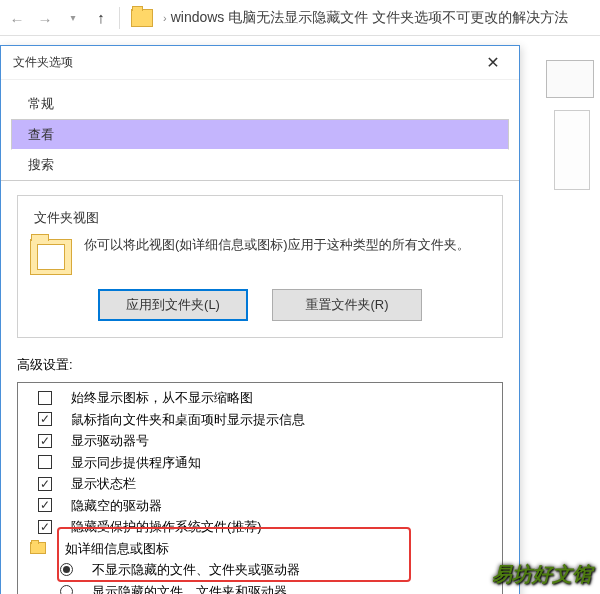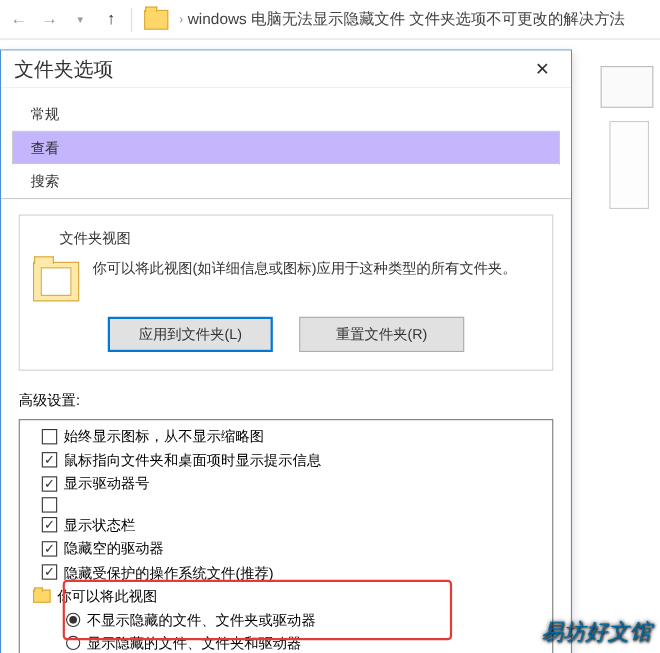--- a/index.html
+++ b/index.html
@@ -8,55 +8,55 @@
     .explorer-bar { height: 36px; display: flex; align-items: center; border-bottom: 1px solid #e0e0e0; padding: 0 4px; gap: 2px; }
     .nav-btn { width: 26px; height: 26px; display: flex; align-items: center; justify-content: center; color: #999; font-size: 15px; }
     .nav-btn.enabled { color: #333; }
     .folder-icon-bar { width: 22px; height: 18px; background: #FFD768; border: 1px solid #d8a93a; margin: 0 6px; position: relative; }
     .folder-icon-bar::before { content: ""; position: absolute; top: -4px; left: 0; width: 9px; height: 4px; background: #FFD768; border: 1px solid #d8a93a; border-bottom: none; }
     .separator { color: #888; font-size: 11px; margin: 0 2px; }
     .path-text { font-size: 14px; color: #404040; }
     
     .dialog { position: absolute; left: 0; top: 45px; width: 520px; border: 1px solid #4a90d9; background: #fff; box-shadow: 2px 2px 8px rgba(0,0,0,0.15); }
     .dialog-titlebar { height: 34px; display: flex; align-items: center; justify-content: space-between; padding: 0 6px 0 12px; background: #fff; border-bottom: 1px solid #f0f0f0; }
-    .dialog-title { font-size: 18px; color: #333; }
+    .dialog-title { font-size: 12px; color: #333; }
     .close-btn { width: 40px; height: 28px; display: flex; align-items: center; justify-content: center; font-size: 16px; color: #333; }
     
     .tabs { display: flex; padding: 8px 10px 0; border-bottom: 1px solid #ccc; background: #fff; flex-direction: column; }
     .tab { padding: 6px 16px 5px; font-size: 13px; color: #333; border: 1px solid transparent; position: relative; cursor: pointer; }
     .tab.active { border: 1px solid #ccc; border-bottom: 1px solid #fff; background: #c4b5fd; margin-bottom: -1px; }
     
     .tab-content { padding: 14px 16px; }
     .groupbox { border: 1px solid #d0d0d0; padding: 12px 12px 16px; }
-    .groupbox-label { font-size: 13px; color: #333; background: #fff; margin-top: -20px; display: inline-block; padding: 0 4px; margin-bottom: 8px; margin-left: 20px; }
+    .groupbox-label { font-size: 13px; color: #333; background: #fff; margin-top: -20px; display: inline-block; padding: 0 4px; margin-bottom: 8px; }
     .folder-view-row { display: flex; align-items: flex-start; gap: 12px; margin-bottom: 14px; }
     .big-folder-icon { width: 42px; height: 36px; background: #FFE9A8; border: 1px solid #d8a93a; position: relative; flex-shrink: 0; margin-top: 4px; }
     .big-folder-icon::before { content: ""; position: absolute; top: -6px; left: 0; width: 16px; height: 6px; background: #FFE9A8; border: 1px solid #d8a93a; border-bottom: none; }
     .big-folder-icon::after { content: ""; position: absolute; top: 4px; left: 6px; right: 6px; bottom: 4px; background: #fff; border: 1px solid #d8a93a; }
     .folder-view-text { font-size: 13px; line-height: 1.6; color: #333; flex: 1; }
     .button-row { display: flex; gap: 24px; justify-content: center; }
     .win-btn { min-width: 150px; padding: 6px 28px; font-size: 13px; border: 1px solid #adadad; background: #e1e1e1; color: #333; cursor: pointer; }
     .win-btn.focused { border: 2px solid #0078d7; padding: 5px 17px; }
     
     .adv-label { font-size: 13px; margin: 18px 0 8px; }
     .adv-list { border: 1px solid #7a7a7a; height: 290px; overflow: hidden; padding: 4px 2px; }
-    .adv-item { display: flex; align-items: center; gap: 6px; padding: 1px 6px 1px 18px; font-size: 13px; line-height: 1.5; }
+    .adv-item { display: flex; align-items: center; gap: 19px; padding: 1px 6px 1px 18px; font-size: 13px; line-height: 1.5; }
     .adv-item.indent2 { padding-left: 40px; }
     .adv-item.header-item { padding-left: 10px; }
     .checkbox { width: 14px; height: 14px; border: 1px solid #333; display: inline-flex; align-items: center; justify-content: center; flex-shrink: 0; }
     .checkbox.checked::after { content: "✓"; font-size: 12px; color: #333; line-height: 1; }
     .radio { width: 13px; height: 13px; border: 1px solid #333; border-radius: 50%; display: inline-flex; align-items: center; justify-content: center; flex-shrink: 0; }
     .radio.checked::after { content: ""; width: 7px; height: 7px; background: #333; border-radius: 50%; }
     .small-folder { width: 16px; height: 12px; background: #FFD768; border: 1px solid #d8a93a; flex-shrink: 0; position: relative; }
     .small-folder::before { content: ""; position: absolute; top: -3px; left: 0; width: 6px; height: 3px; background: #FFD768; border: 1px solid #d8a93a; border-bottom: none; }
     .highlight-box { position: absolute; border: 2px solid #e53935; border-radius: 4px; pointer-events: none; }
     
     .thumb { position: absolute; right: 6px; top: 60px; width: 48px; height: 38px; border: 1px solid #bbb; background: #fafafa; }
     .thumb2 { position: absolute; right: 10px; top: 110px; width: 36px; height: 80px; border: 1px solid #ccc; background: #fdfdfd; }
-    .watermark { position: absolute; right: 8px; bottom: 6px; font-size: 20px; font-weight: normal; color: #0369a1; text-shadow: 0 0 4px #000, 1px 1px 2px #000; font-style: italic; }
+    .watermark { position: absolute; right: 8px; bottom: 6px; font-size: 20px; font-weight: bold; color: #4d7c0f; text-shadow: 0 0 4px #000, 1px 1px 2px #000; font-style: italic; }
   </style>
 </head>
 <body>
 
 <div class="explorer-bar">
   <div class="nav-btn">←</div>
   <div class="nav-btn">→</div>
   <div class="nav-btn" style="font-size:10px;">▾</div>
   <div class="nav-btn enabled">↑</div>
   <div style="width:1px;height:22px;background:#ddd;margin:0 3px;"></div>
@@ -101,36 +101,37 @@
         <div class="adv-item">
           <span class="checkbox checked"></span>
           <span>鼠标指向文件夹和桌面项时显示提示信息</span>
         </div>
         <div class="adv-item">
           <span class="checkbox checked"></span>
           <span>显示驱动器号</span>
         </div>
         <div class="adv-item">
           <span class="checkbox"></span>
+          <span>显示同步提供程序通知</span>
         </div>
         <div class="adv-item">
           <span class="checkbox checked"></span>
           <span>显示状态栏</span>
         </div>
         <div class="adv-item">
           <span class="checkbox checked"></span>
           <span>隐藏空的驱动器</span>
         </div>
         <div class="adv-item">
           <span class="checkbox checked"></span>
           <span>隐藏受保护的操作系统文件(推荐)</span>
         </div>
         <div class="adv-item header-item">
           <span class="small-folder"></span>
-          <span>你可以将此视图</span>
+          <span>如详细信息或图标</span>
         </div>
         <div class="adv-item indent2">
           <span class="radio checked"></span>
           <span>不显示隐藏的文件、文件夹或驱动器</span>
         </div>
         <div class="adv-item indent2">
           <span class="radio"></span>
           <span>显示隐藏的文件、文件夹和驱动器</span>
         </div>
         <div class="adv-item">

